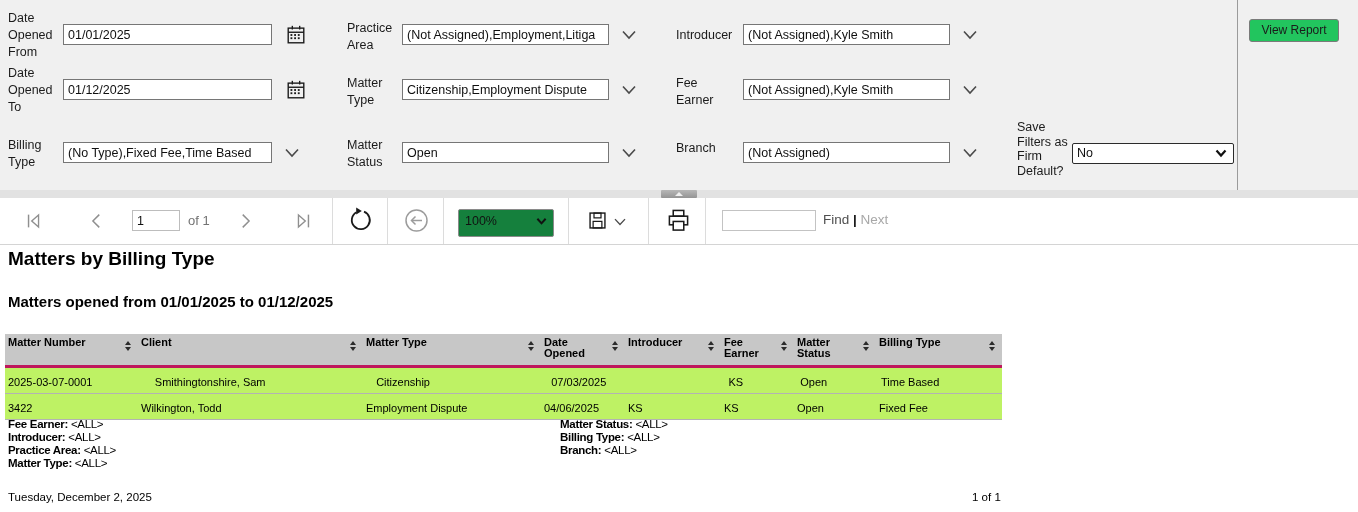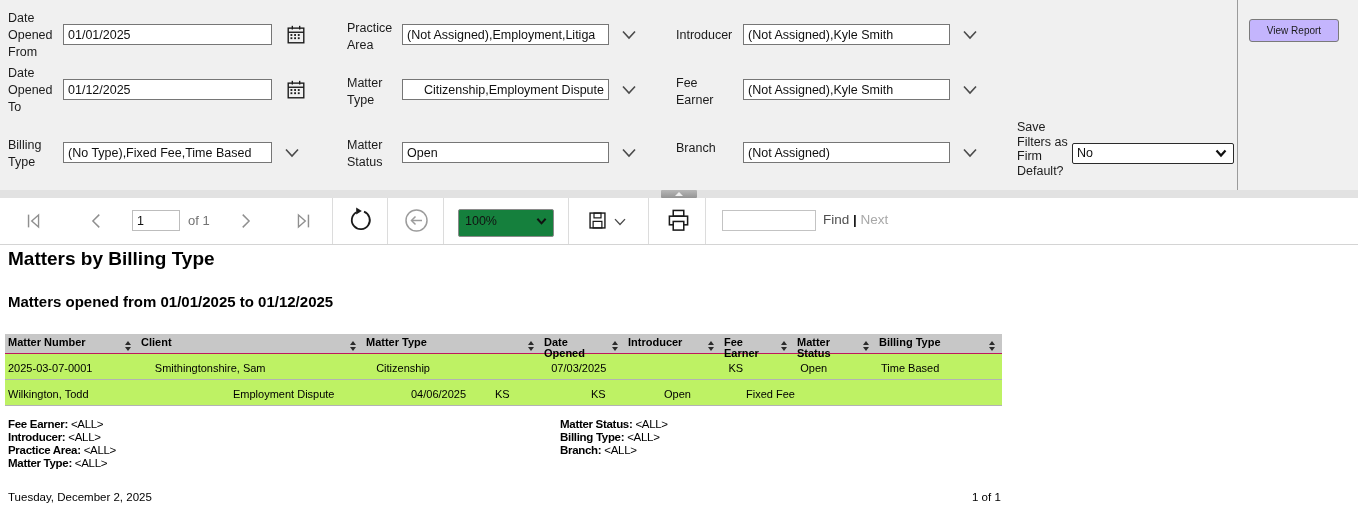--- a/index.html
+++ b/index.html
@@ -6,21 +6,21 @@
   html,body { background:#fff; }
   body { font-family:"Liberation Sans","DejaVu Sans",sans-serif; }
   #screen { position:relative; width:1358px; height:512px; background:#fff; overflow:hidden; }
 
   
   .filter-panel { position:absolute; left:0; top:0; width:1358px; height:190px; background:#f0f0f0; }
   .flabel { position:absolute; font-size:12.5px; line-height:17px; color:#1b1b1b; }
   .ftext { position:absolute; height:21px; background:#fff; border:1px solid #767676; font-size:12.5px; color:#101010; padding:0 4px; font-family:inherit; }
   .combo-chev { position:absolute; width:16px; height:12px; }
   .vdivider { position:absolute; width:1px; background:#9b9b9b; }
-  .view-report-btn { position:absolute; left:1249px; top:19px; width:90px; height:23px; background:#c4b5fd; border:1px solid #7a7a7a; border-radius:3px; font-size:10px; color:#1b1b1b; font-family:inherit; text-align:center; line-height:21px; cursor:pointer; }
+  .view-report-btn { position:absolute; left:1249px; top:19px; width:90px; height:23px; background:#22c55e; border:1px solid #7a7a7a; border-radius:3px; font-size:12px; color:#1b1b1b; font-family:inherit; text-align:center; line-height:21px; cursor:pointer; }
   .sel { position:absolute; background:#fff; border:1px solid #2b2b2b; border-radius:2px; font-size:12.5px; color:#101010; line-height:19px; padding:0 4px; }
   .sel .sel-arrow { position:absolute; right:6px; top:5px; }
   .cal-icon { position:absolute; width:22px; height:22px; }
 
   
   .splitter { position:absolute; left:0; top:190px; width:1358px; height:8px; background:#e2e2e2; }
   .splitter-handle { position:absolute; left:661px; top:0; width:36px; height:8px; background:linear-gradient(#b7b7b7,#949494); border-radius:1px; }
   .splitter-handle .tri { position:absolute; left:14px; top:2px; width:0; height:0; border-left:4px solid transparent; border-right:4px solid transparent; border-bottom:4px solid #efefef; }
 
   
@@ -36,21 +36,21 @@
   .findnext .find { color:#4f4f4f; cursor:pointer; }
   .findnext .bar { color:#111; font-weight:bold; }
   .findnext .next { color:#a8a8a8; cursor:pointer; }
 
   
   .rpt-title { position:absolute; left:8px; top:248px; font-size:19px; font-weight:bold; color:#000; }
   .rpt-subtitle { position:absolute; left:8px; top:293px; font-size:15px; font-weight:bold; color:#000; }
 
   .rpt-table { position:absolute; left:5px; top:334px; width:997px; }
   .tr { display:flex; }
-  .tr.head { background:#c7c7c7; height:20px; border-bottom:1px solid #be185d; }
+  .tr.head { background:#c7c7c7; height:34px; border-bottom:3px solid #be185d; }
   .tr.body { height:26px; border-bottom:1px solid #b3b3b3; background:#bef264; }
   .th { position:relative; font-size:11px; font-weight:bold; color:#000; padding:3px 16px 0 3px; line-height:11px; }
   .td { font-size:11px; color:#000; padding:8px 4px 0 3px; overflow:hidden; white-space:nowrap; }
   .sort { position:absolute; right:7px; top:7px; display:flex; flex-direction:column; align-items:center; gap:2px; cursor:pointer; }
   .sort .up { width:0; height:0; border-left:3.5px solid transparent; border-right:3.5px solid transparent; border-bottom:4.5px solid #2b2b2b; }
   .sort .dn { width:0; height:0; border-left:3.5px solid transparent; border-right:3.5px solid transparent; border-top:4.5px solid #2b2b2b; }
 
   .params { position:absolute; top:418px; font-size:11.5px; line-height:13px; color:#000; letter-spacing:-0.3px; }
   .params.left { left:8px; }
   .params.right { left:560px; }
@@ -107,21 +107,21 @@
         <polyline points="2,2.5 8,9 14,2.5" fill="none" stroke="#4a4a4a" stroke-width="1.6"></polyline>
       </svg>
 
     <div class="flabel" style="left:347px;top:20px;width:52px;">Practice Area</div>
     <input class="ftext" style="left: 402px; top: 24px; width: 207px;" value="(Not Assigned),Employment,Litiga">
     <svg class="combo-chev" style="left:621px;top:29px;" viewBox="0 0 16 12">
         <polyline points="2,2.5 8,9 14,2.5" fill="none" stroke="#4a4a4a" stroke-width="1.6"></polyline>
       </svg>
 
     <div class="flabel" style="left:347px;top:75px;width:52px;">Matter Type</div>
-    <input class="ftext" style="left: 402px; top: 79px; width: 207px; text-align: right;" value="Citizenship,Employment Dispute">
+    <input class="ftext" style="left: 402px; top: 79px; width: 207px;" value="Citizenship,Employment Dispute">
     <svg class="combo-chev" style="left:621px;top:84px;" viewBox="0 0 16 12">
         <polyline points="2,2.5 8,9 14,2.5" fill="none" stroke="#4a4a4a" stroke-width="1.6"></polyline>
       </svg>
 
     <div class="flabel" style="left:347px;top:137px;width:52px;">Matter Status</div>
     <input class="ftext" style="left: 402px; top: 142px; width: 207px;" value="Open">
     <svg class="combo-chev" style="left:621px;top:147px;" viewBox="0 0 16 12">
         <polyline points="2,2.5 8,9 14,2.5" fill="none" stroke="#4a4a4a" stroke-width="1.6"></polyline>
       </svg>
 
@@ -267,20 +267,21 @@
         <div class="td" style="width: 133px;">2025-03-07-0001</div>
         <div class="td" style="width: 225px; margin-left: 16px;">Smithingtonshire, Sam</div>
         <div class="td" style="width: 178px;">Citizenship</div>
         <div class="td" style="width: 84px;">07/03/2025</div>
         <div class="td" style="width: 96px;"></div>
         <div class="td" style="width: 73px;">KS</div>
         <div class="td" style="width: 82px;">Open</div>
         <div class="td" style="width: 126px;">Time Based</div>
       </div>
       <div class="tr body">
+        <div class="td" style="width: 133px;">3422</div>
         <div class="td" style="width: 225px;">Wilkington, Todd</div>
         <div class="td" style="width: 178px;">Employment Dispute</div>
         <div class="td" style="width: 84px;">04/06/2025</div>
         <div class="td" style="width: 96px;">KS</div>
         <div class="td" style="width: 73px;">KS</div>
         <div class="td" style="width: 82px;">Open</div>
         <div class="td" style="width: 126px;">Fixed Fee</div>
       </div>
     </div>
 

